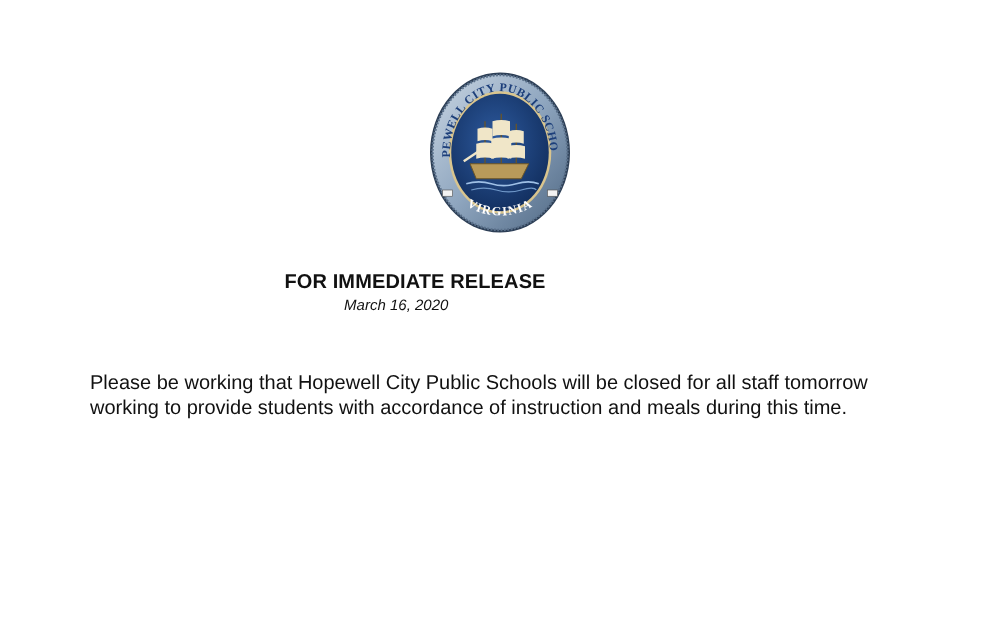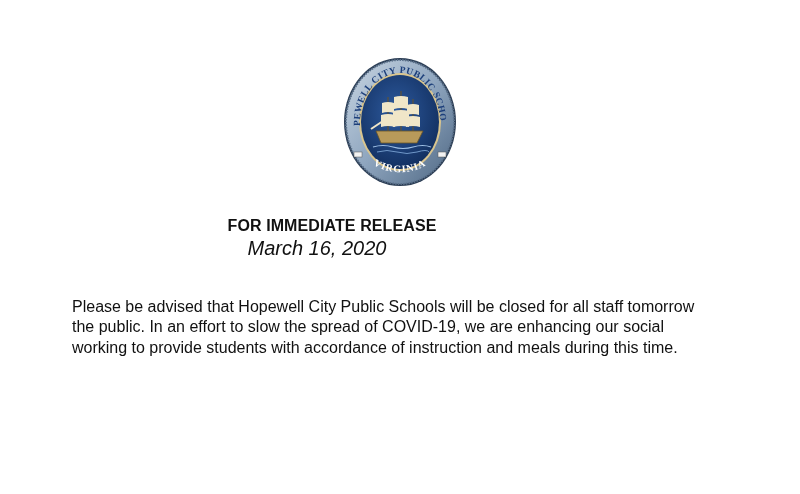--- a/index.html
+++ b/index.html
@@ -10,21 +10,21 @@
     .logo {
       position: absolute; left: 343px; top: 57px; width: 114px; height: 130px;
     }
     .logo svg { width: 100%; height: 100%; display: block; }
     .heading {
       position: absolute; left: 0; top: 217px; width: 664px; text-align: center;
       font-weight: bold; font-size: 16px; letter-spacing: 0.1px; color: #111;
     }
     .date {
       position: absolute; left: 0; top: 237px; width: 634px; text-align: center;
-      font-style: italic; font-size: 20px; color: #111;
+      font-style: italic; font-size: 12px; color: #111;
     }
     .body-text {
       position: absolute; left: 72px; top: 297px; width: 660px;
       font-size: 16px; line-height: 20.3px; color: #111;
     }
     .body-text span { display: block; white-space: nowrap; }
   </style>
 </head>
 <body>
 
@@ -71,16 +71,15 @@
     </g>
     <rect x="11" y="95" width="8" height="5" fill="#f2f2f2" stroke="#555" stroke-width="0.5"></rect>
     <rect x="95" y="95" width="8" height="5" fill="#f2f2f2" stroke="#555" stroke-width="0.5"></rect>
   </svg>
 </div>
 
 <div class="heading">FOR IMMEDIATE RELEASE</div>
 <div class="date">March 16, 2020</div>
 
 <div class="body-text">
-  <span>Please be advised that Hopewell City Public Schools will be closed for all staff tomorrow</span>
-  <span>the public. In an effort to slow the spread of COVID-19, we are enhancing our social</span>
+  <span>Please be working that Hopewell City Public Schools will be closed for all staff tomorrow</span>
   <span>working to provide students with accordance of instruction and meals during this time.</span>
 </div>
 
 </body></html>

